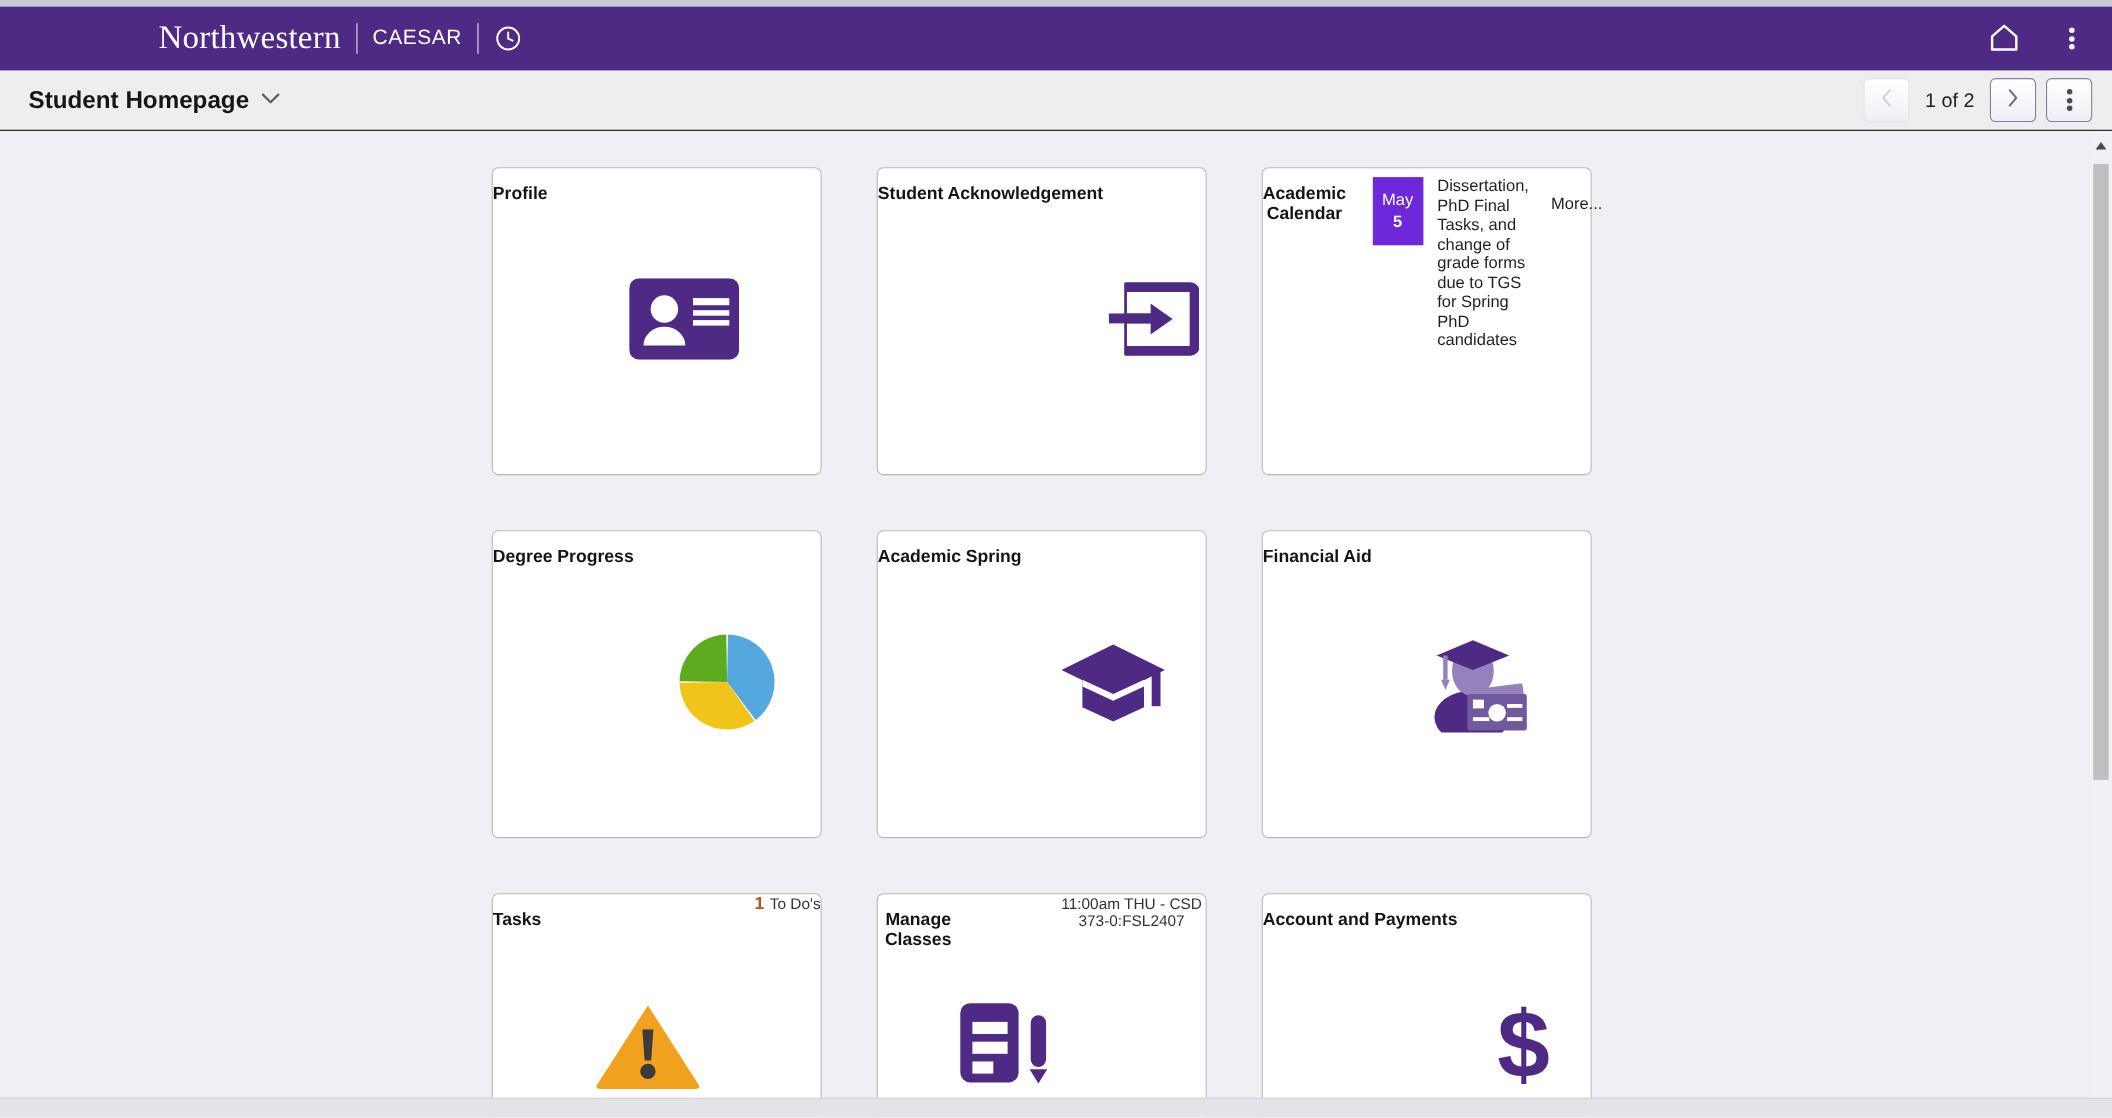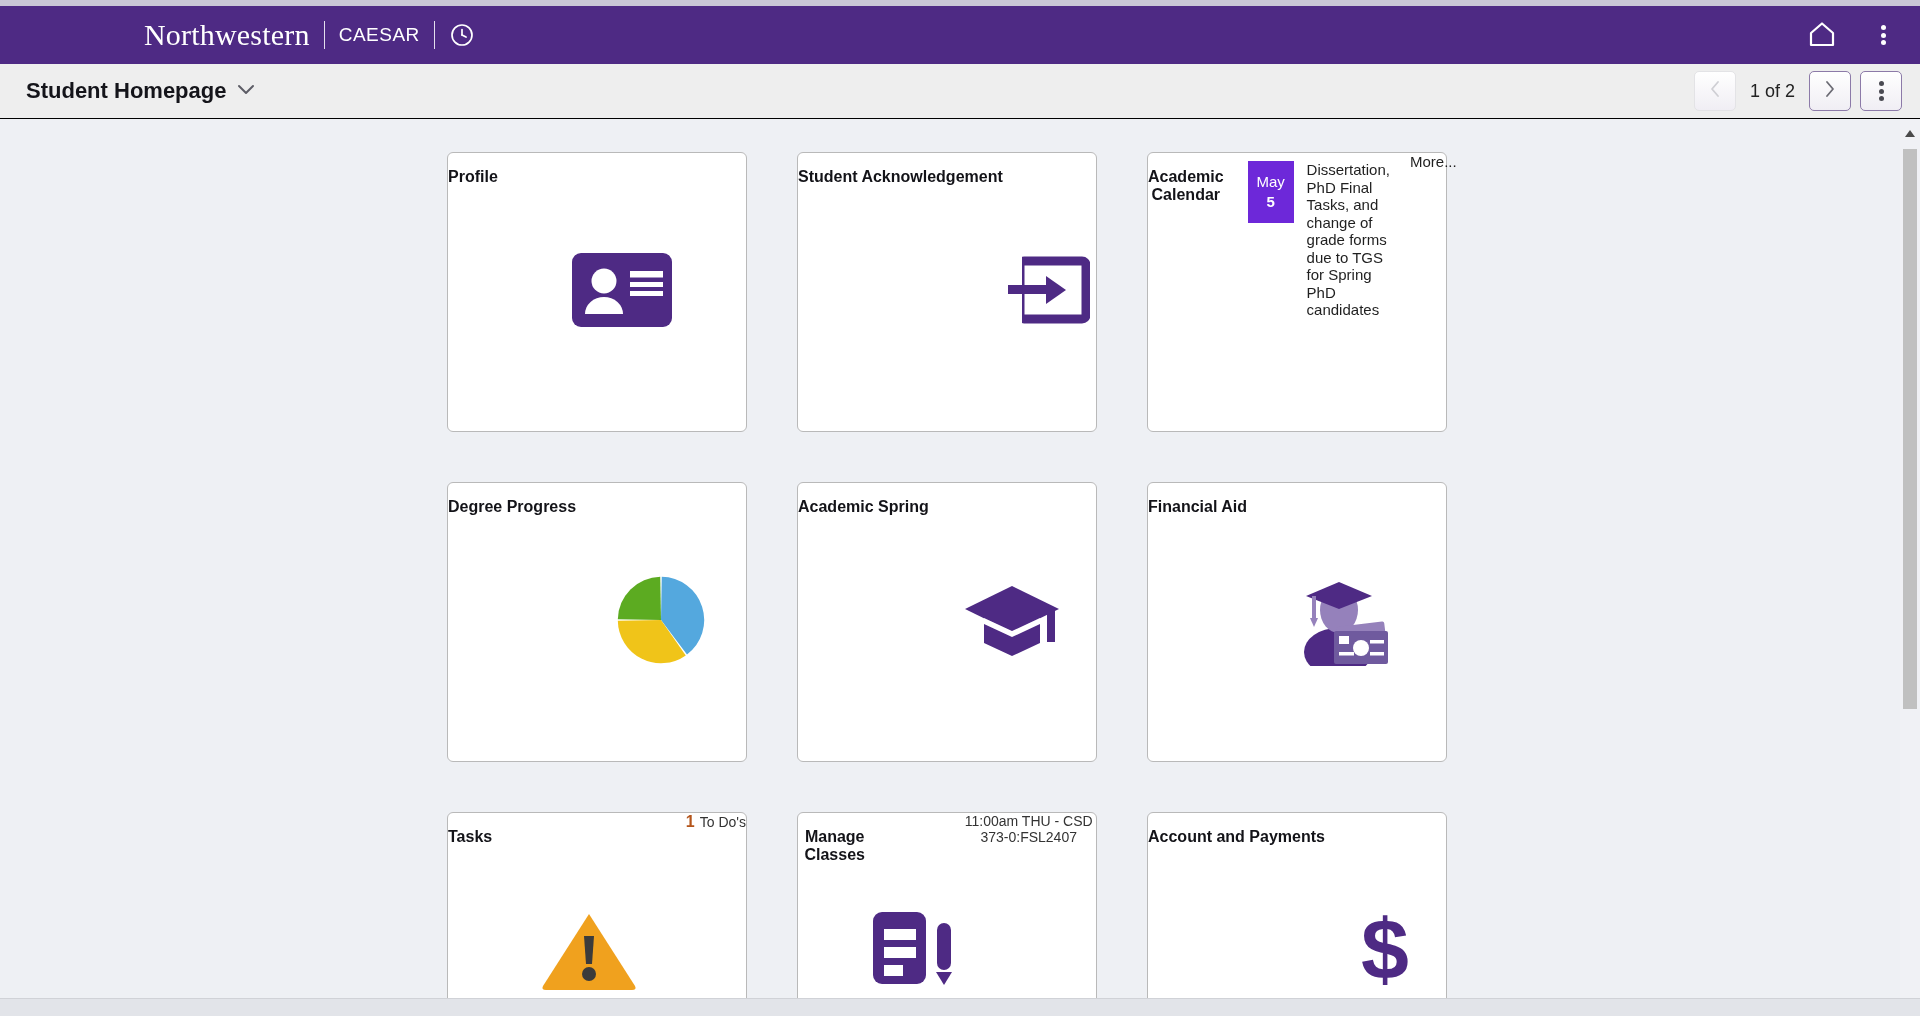--- a/index.html
+++ b/index.html
@@ -165,20 +165,21 @@
     color: #1f1f1f;
     line-height: 1.17;
     flex: 1;
   }
   .cal-more {
     text-align: right;
     font-size: 15px;
     color: #1f1f1f;
     padding: 0 22px 15px 0;
     cursor: pointer;
+    margin-top: 24px;
   }
 
   
   #scrollbar {
     position: absolute;
     right: 0; top: 0;
     width: 20px;
     height: 100%;
     background: #f0f1f5;
     display: flex;

